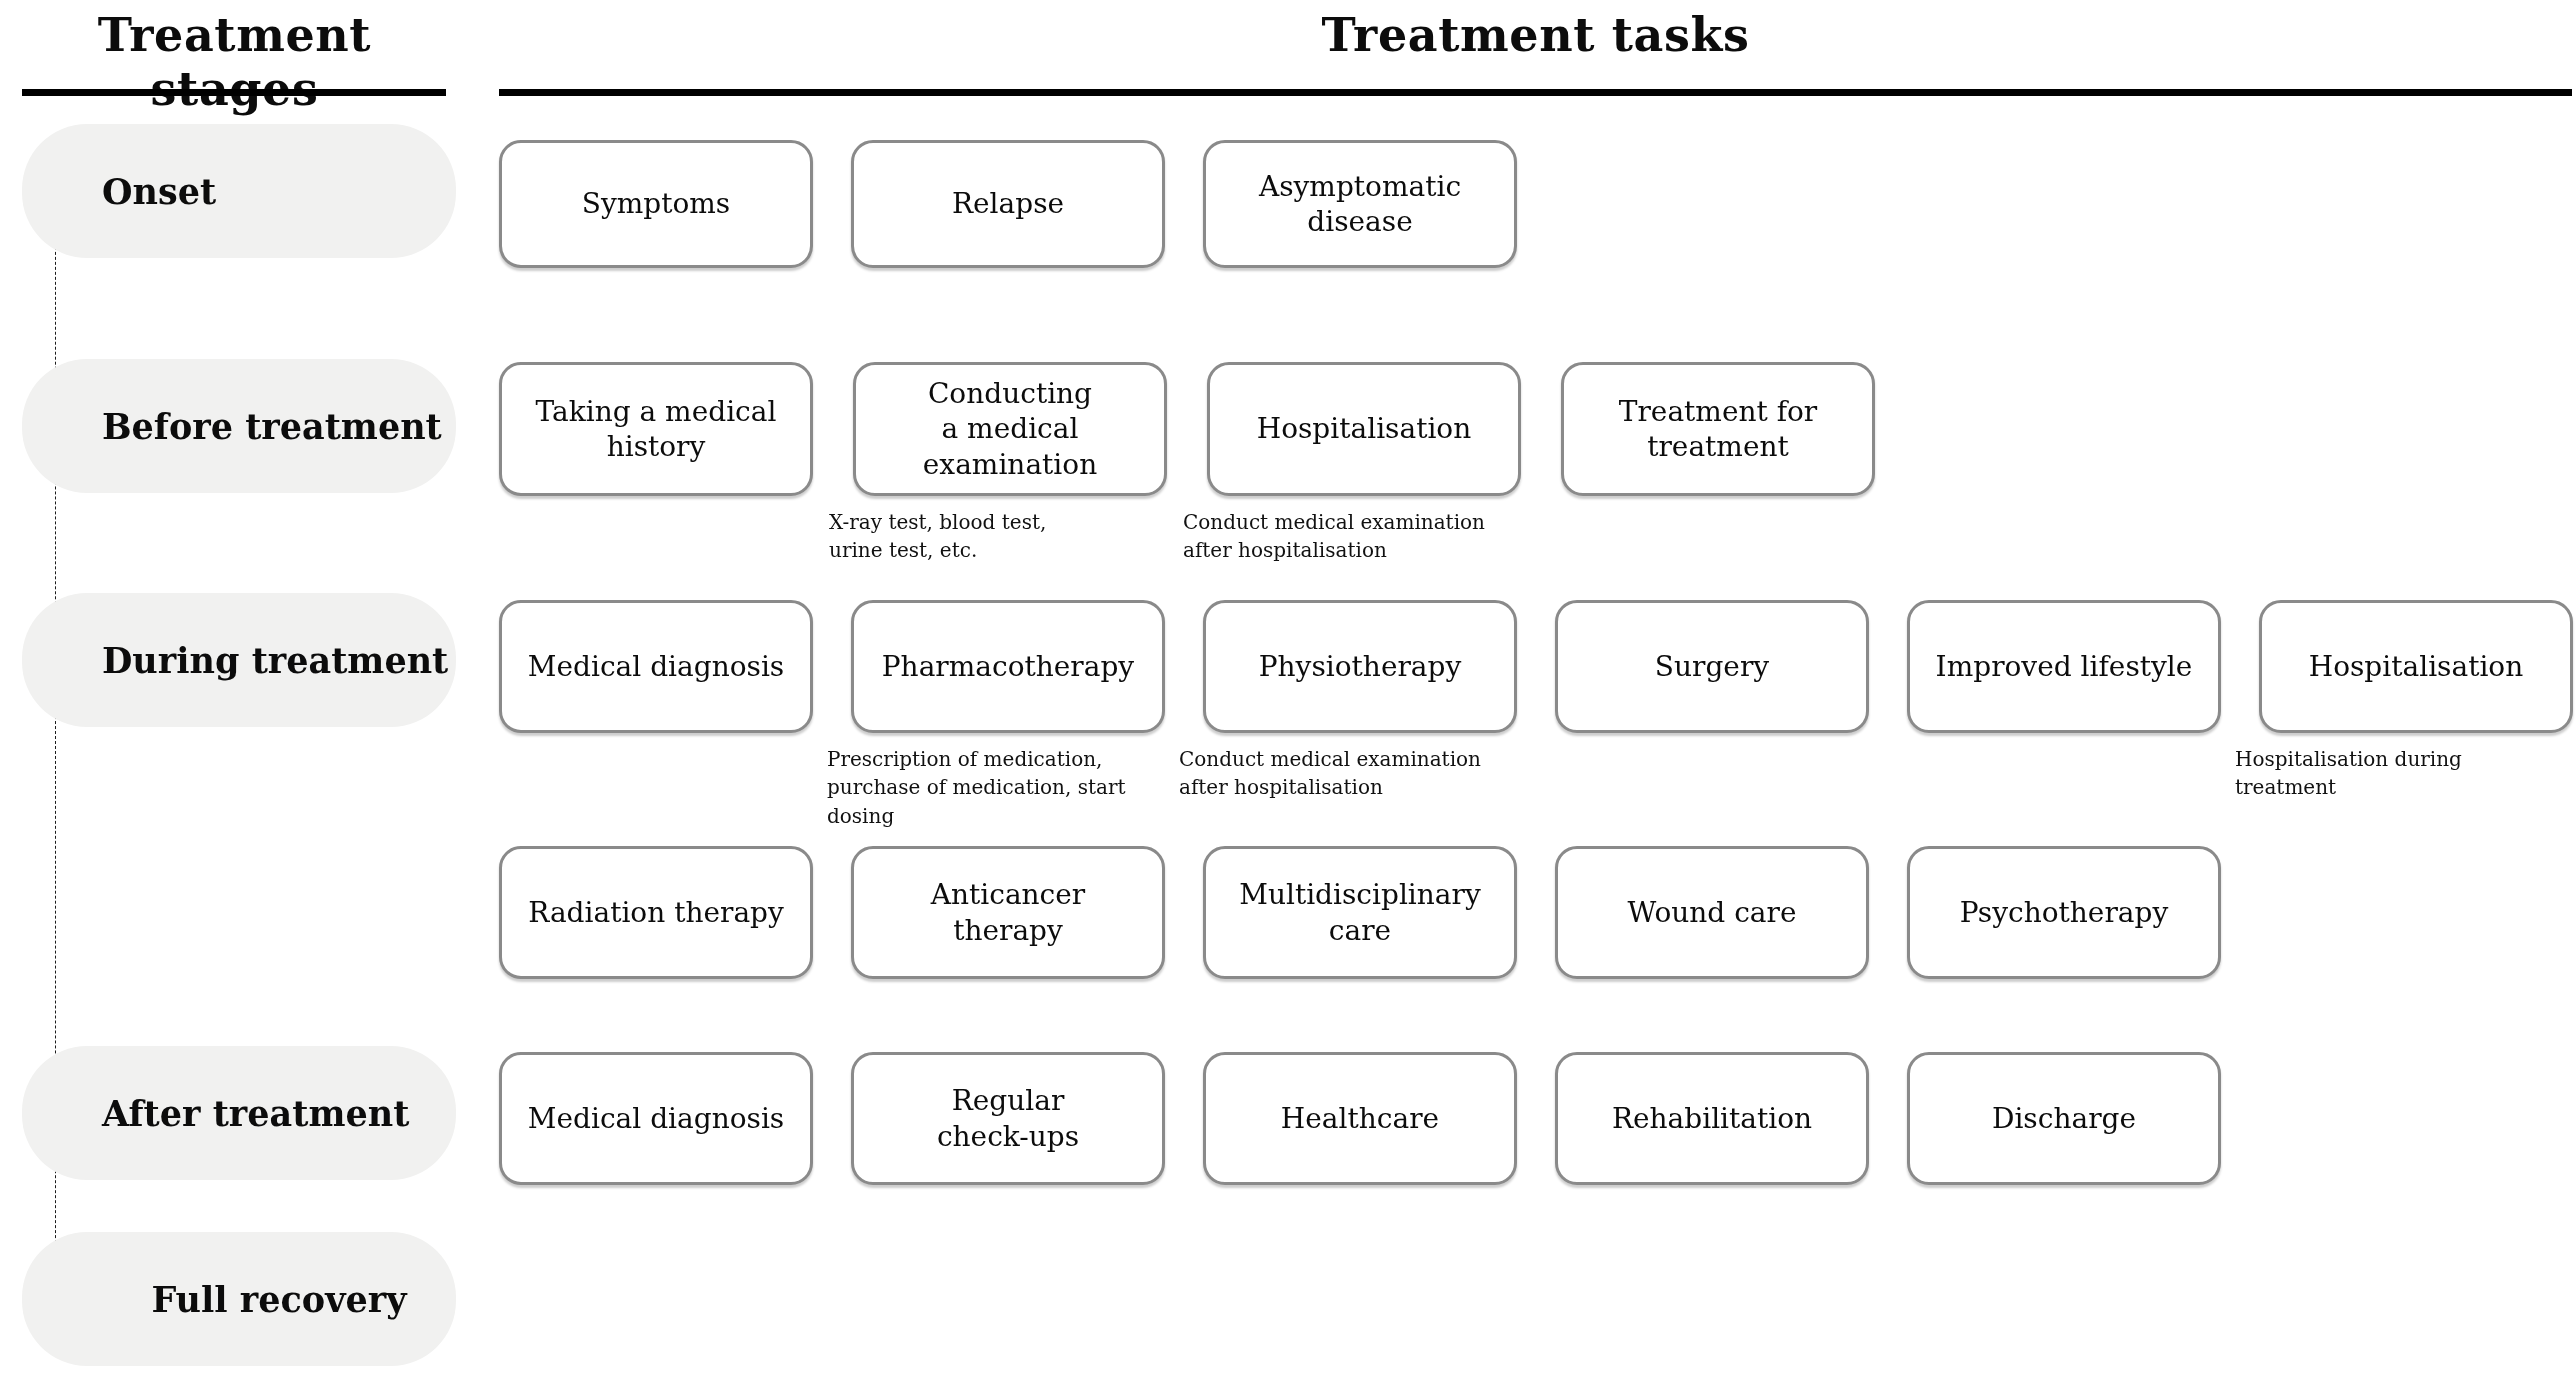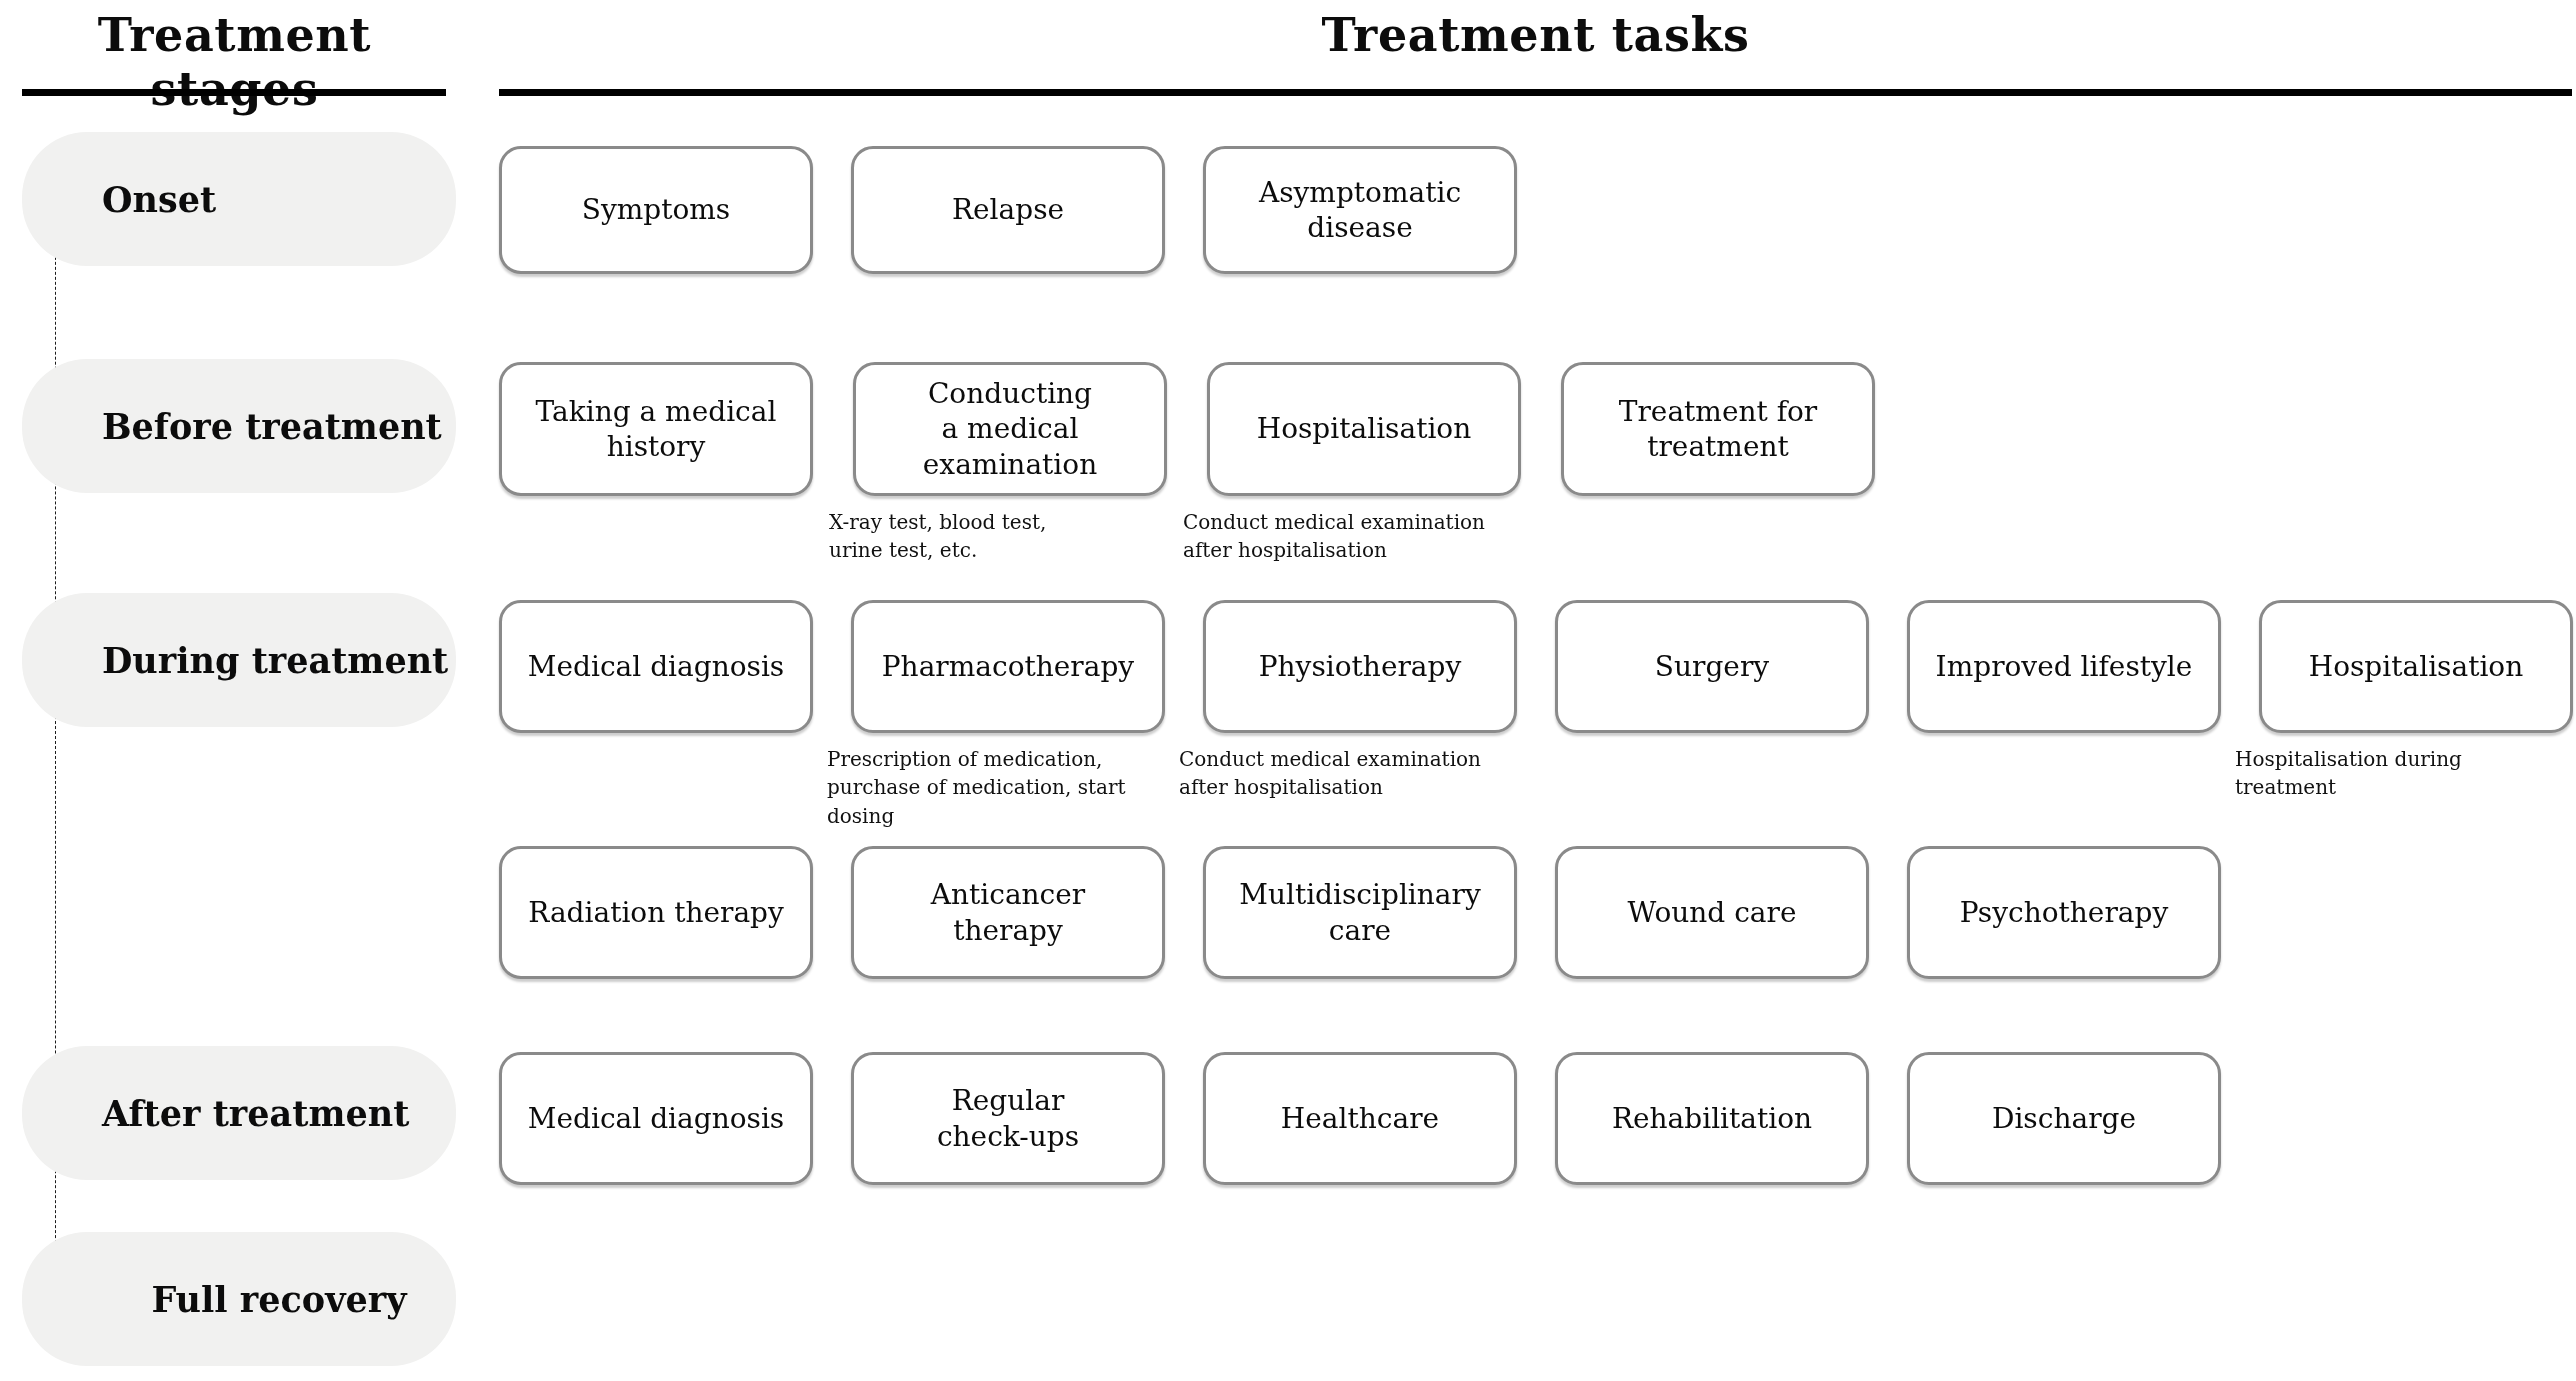--- a/index.html
+++ b/index.html
@@ -40,32 +40,32 @@
   .dot-4 { top:1291px; }
 
   
   .stage-pill {
     position:absolute; left:22px; width:434px; height:134px;
     background:#f1f1f0; border-radius:65px;
     display:flex; align-items:center;
     box-sizing:border-box; padding-left:80px;
     font-size:35px; font-weight:700;
   }
-  .pill-0 { top:132px; }
+  .pill-0 { top:124px; }
   .pill-1 { top:359px; }
   .pill-2 { top:593px; }
   .pill-3 { top:1046px; }
   .pill-4 { top:1232px;justify-content:center; }
 
   
   .task-row {
     position:absolute; left:499px;
     display:flex; gap:38px; align-items:stretch;
   }
-  .row-0 { top:146px;  height:128px; }
+  .row-0 { top:140px;  height:128px; }
   .row-1 { top:362px;  height:134px;gap:40px; }
   .row-2 { top:600px;  height:133px; }
   .row-3 { top:846px; height:133px; }
   .row-4 { top:1052px; height:133px; }
 
   .task-cell { position:relative; flex:0 0 314px; width:314px; }
   .task-box {
     box-sizing:border-box; width:100%; height:100%;
     background:#ffffff;
     border:3.6px solid #8a8a8a; border-radius:22px;

